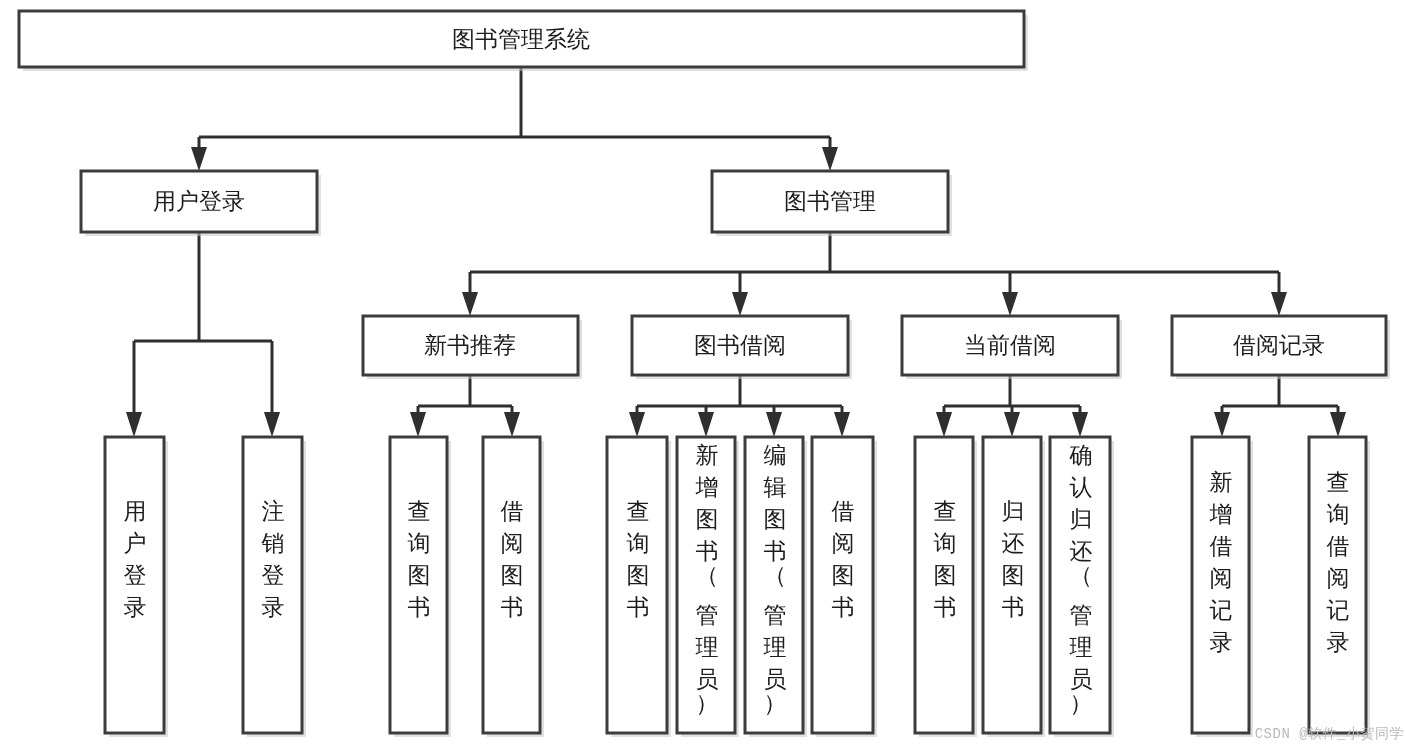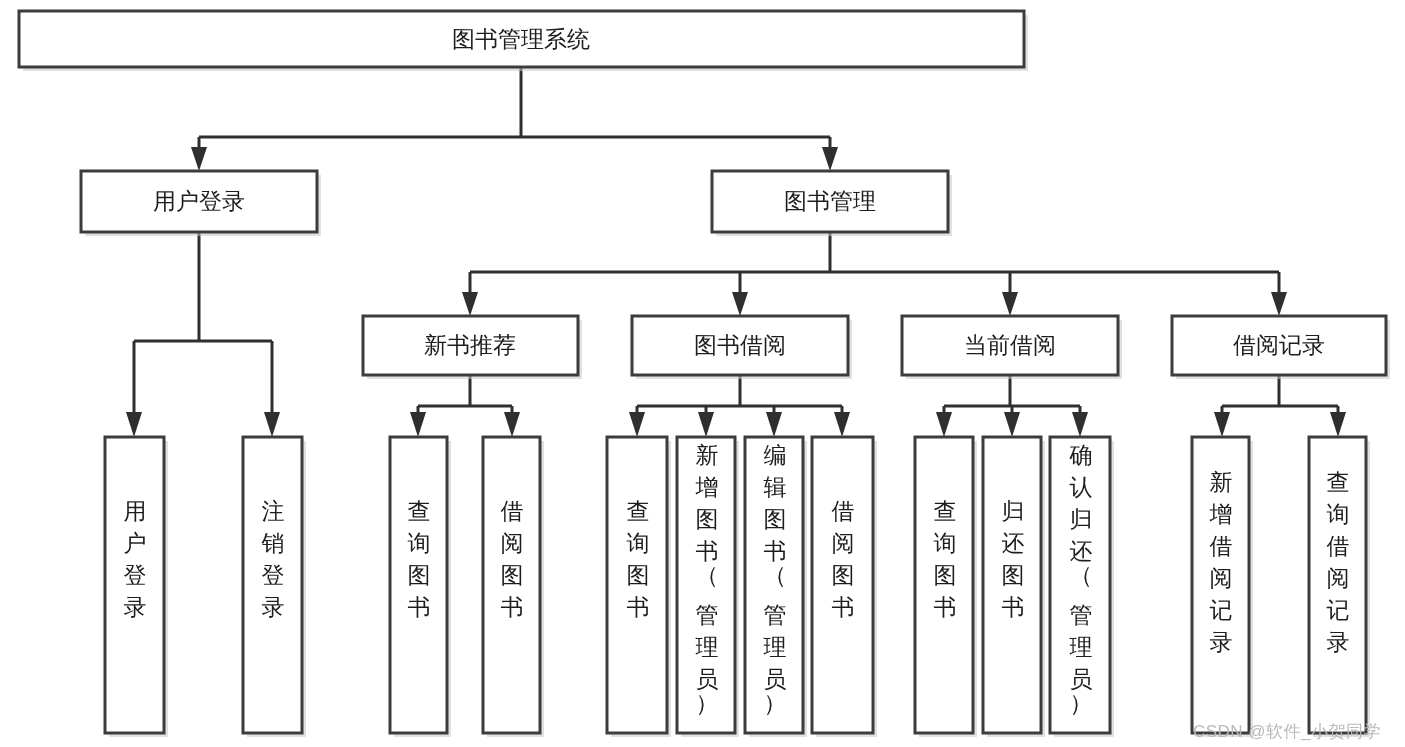--- a/index.html
+++ b/index.html
@@ -37,27 +37,27 @@
     dominant-baseline:middle;
   }
   .node-label-v{
     fill:#1d1d1d;
     font-family:"Liberation Sans","DejaVu Sans",sans-serif;
     font-size:23px;
     text-anchor:middle;
   }
   .watermark{
     position:absolute;
-    right:24px;
+    right:1px;
     bottom:4px;
-    font-size:17px;
+    font-size:14px;
     color:#b9b9b9;
     letter-spacing:.5px;
     white-space:nowrap;
-    font-family:Liberation Sans, sans-serif;
+    font-family:Liberation Mono, monospace;
     pointer-events:none;
   }
 </style>
 </head>
 <body>
 
 <div id="canvas">
 
   <svg class="diagram" viewBox="0 0 1405 747">
 

